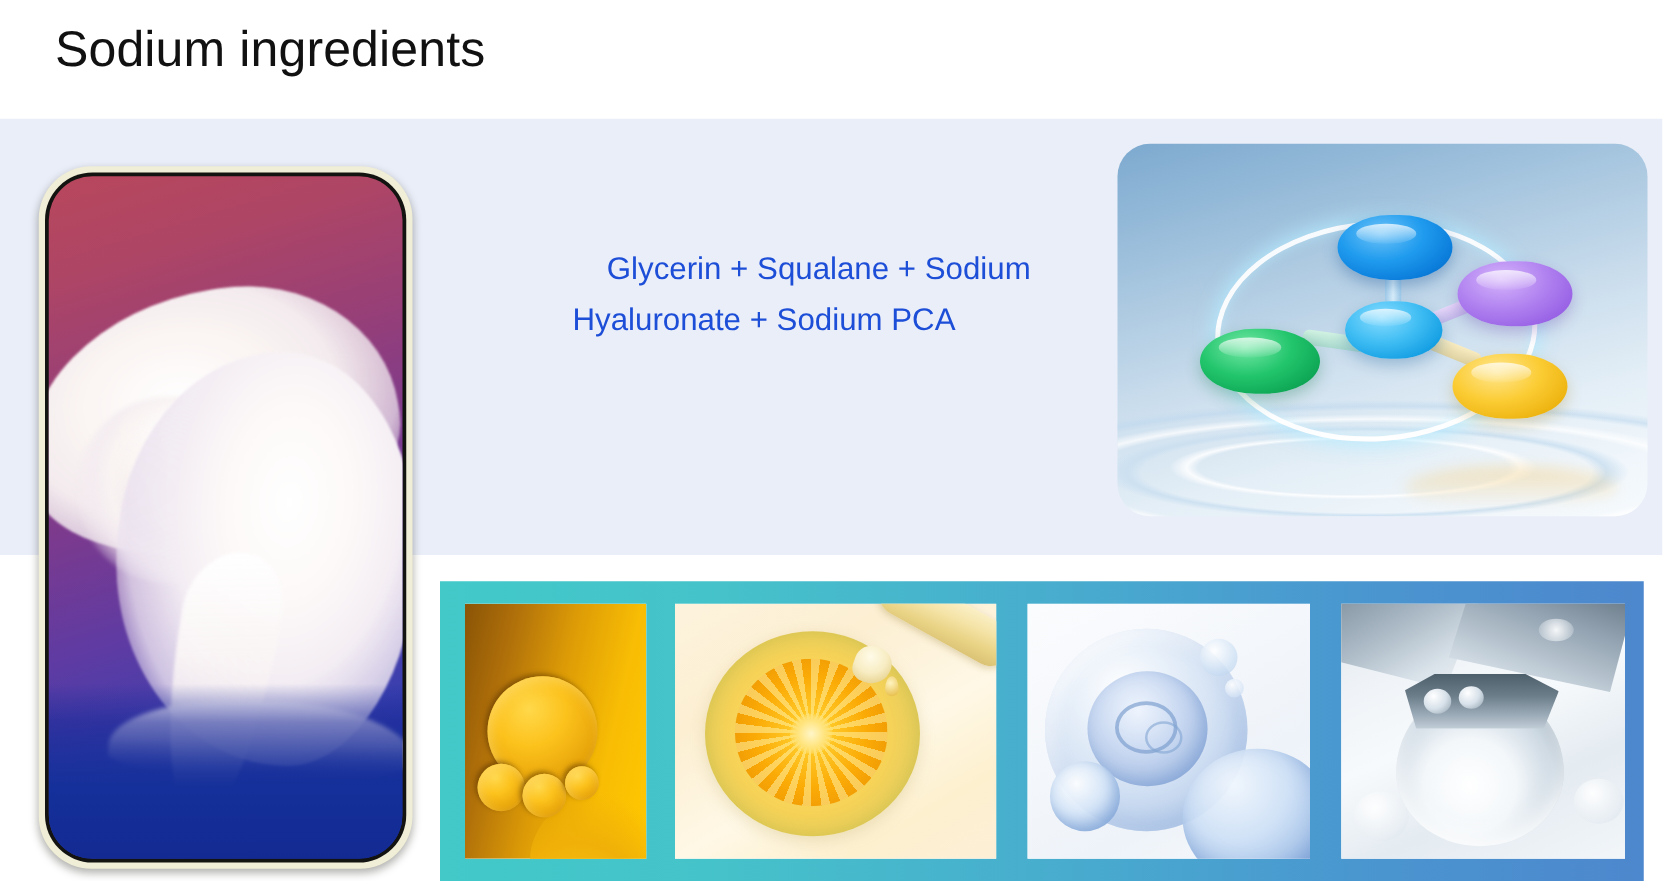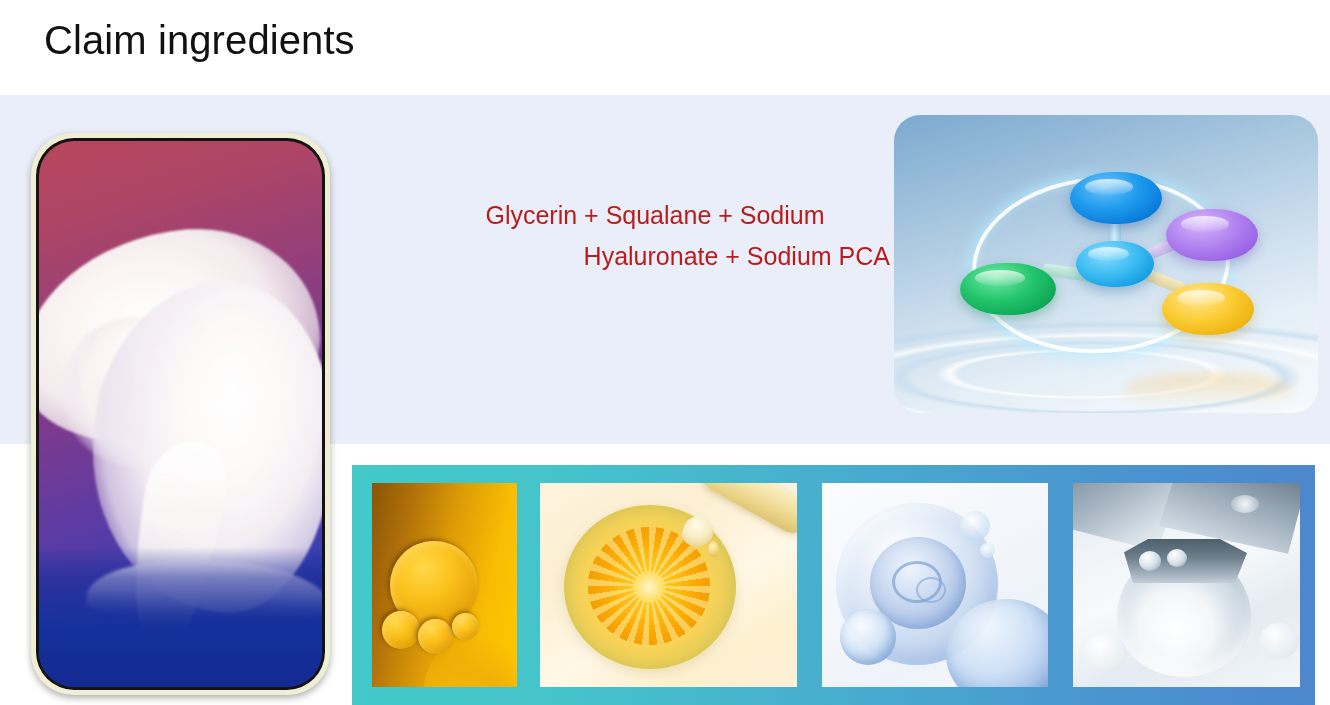--- a/index.html
+++ b/index.html
@@ -49,26 +49,26 @@
   .center-heading {
     font-size: 33px;
     font-weight: 400;
     color: #111111;
     line-height: 1.25;
     margin: 0 0 26px 0;
   }
   .center-sub {
     font-size: 25px;
     font-weight: 400;
-    color: #b91c1c;
+    color: #1d4ed8;
     line-height: 1.65;
     margin: 0;
   }
   .center-sub .sub-line-1 { display: block; text-align: center; }
-  .center-sub .sub-line-2 { display: block; text-align: right; padding-left: 38px; }
+  .center-sub .sub-line-2 { display: block; text-align: left; padding-left: 38px; }
 
   
   .phone {
     position: absolute;
     left: 31px;
     top: 133px;
     width: 299px;
     height: 562px;
     border-radius: 42px;
     background: #f0eed6;
@@ -487,21 +487,21 @@
   }
   .w4-spot-c {
     position: absolute; left: 10px; top: 150px;
     width: 44px; height: 40px; border-radius: 50%;
     background: radial-gradient(circle at 38% 32%, rgba(255,255,255,0.9), rgba(195,210,224,0.3));
   }
 </style>
 </head>
 <body>
 
-<div class="slide-title">Claim ingredients</div>
+<div class="slide-title">Sodium ingredients</div>
 
 <div class="content-panel"></div>
 
 <div class="center-text">
   <div class="center-sub">
     <span class="sub-line-1">Glycerin + Squalane + Sodium</span>
     <span class="sub-line-2">Hyaluronate + Sodium PCA</span>
   </div>
 </div>
 

